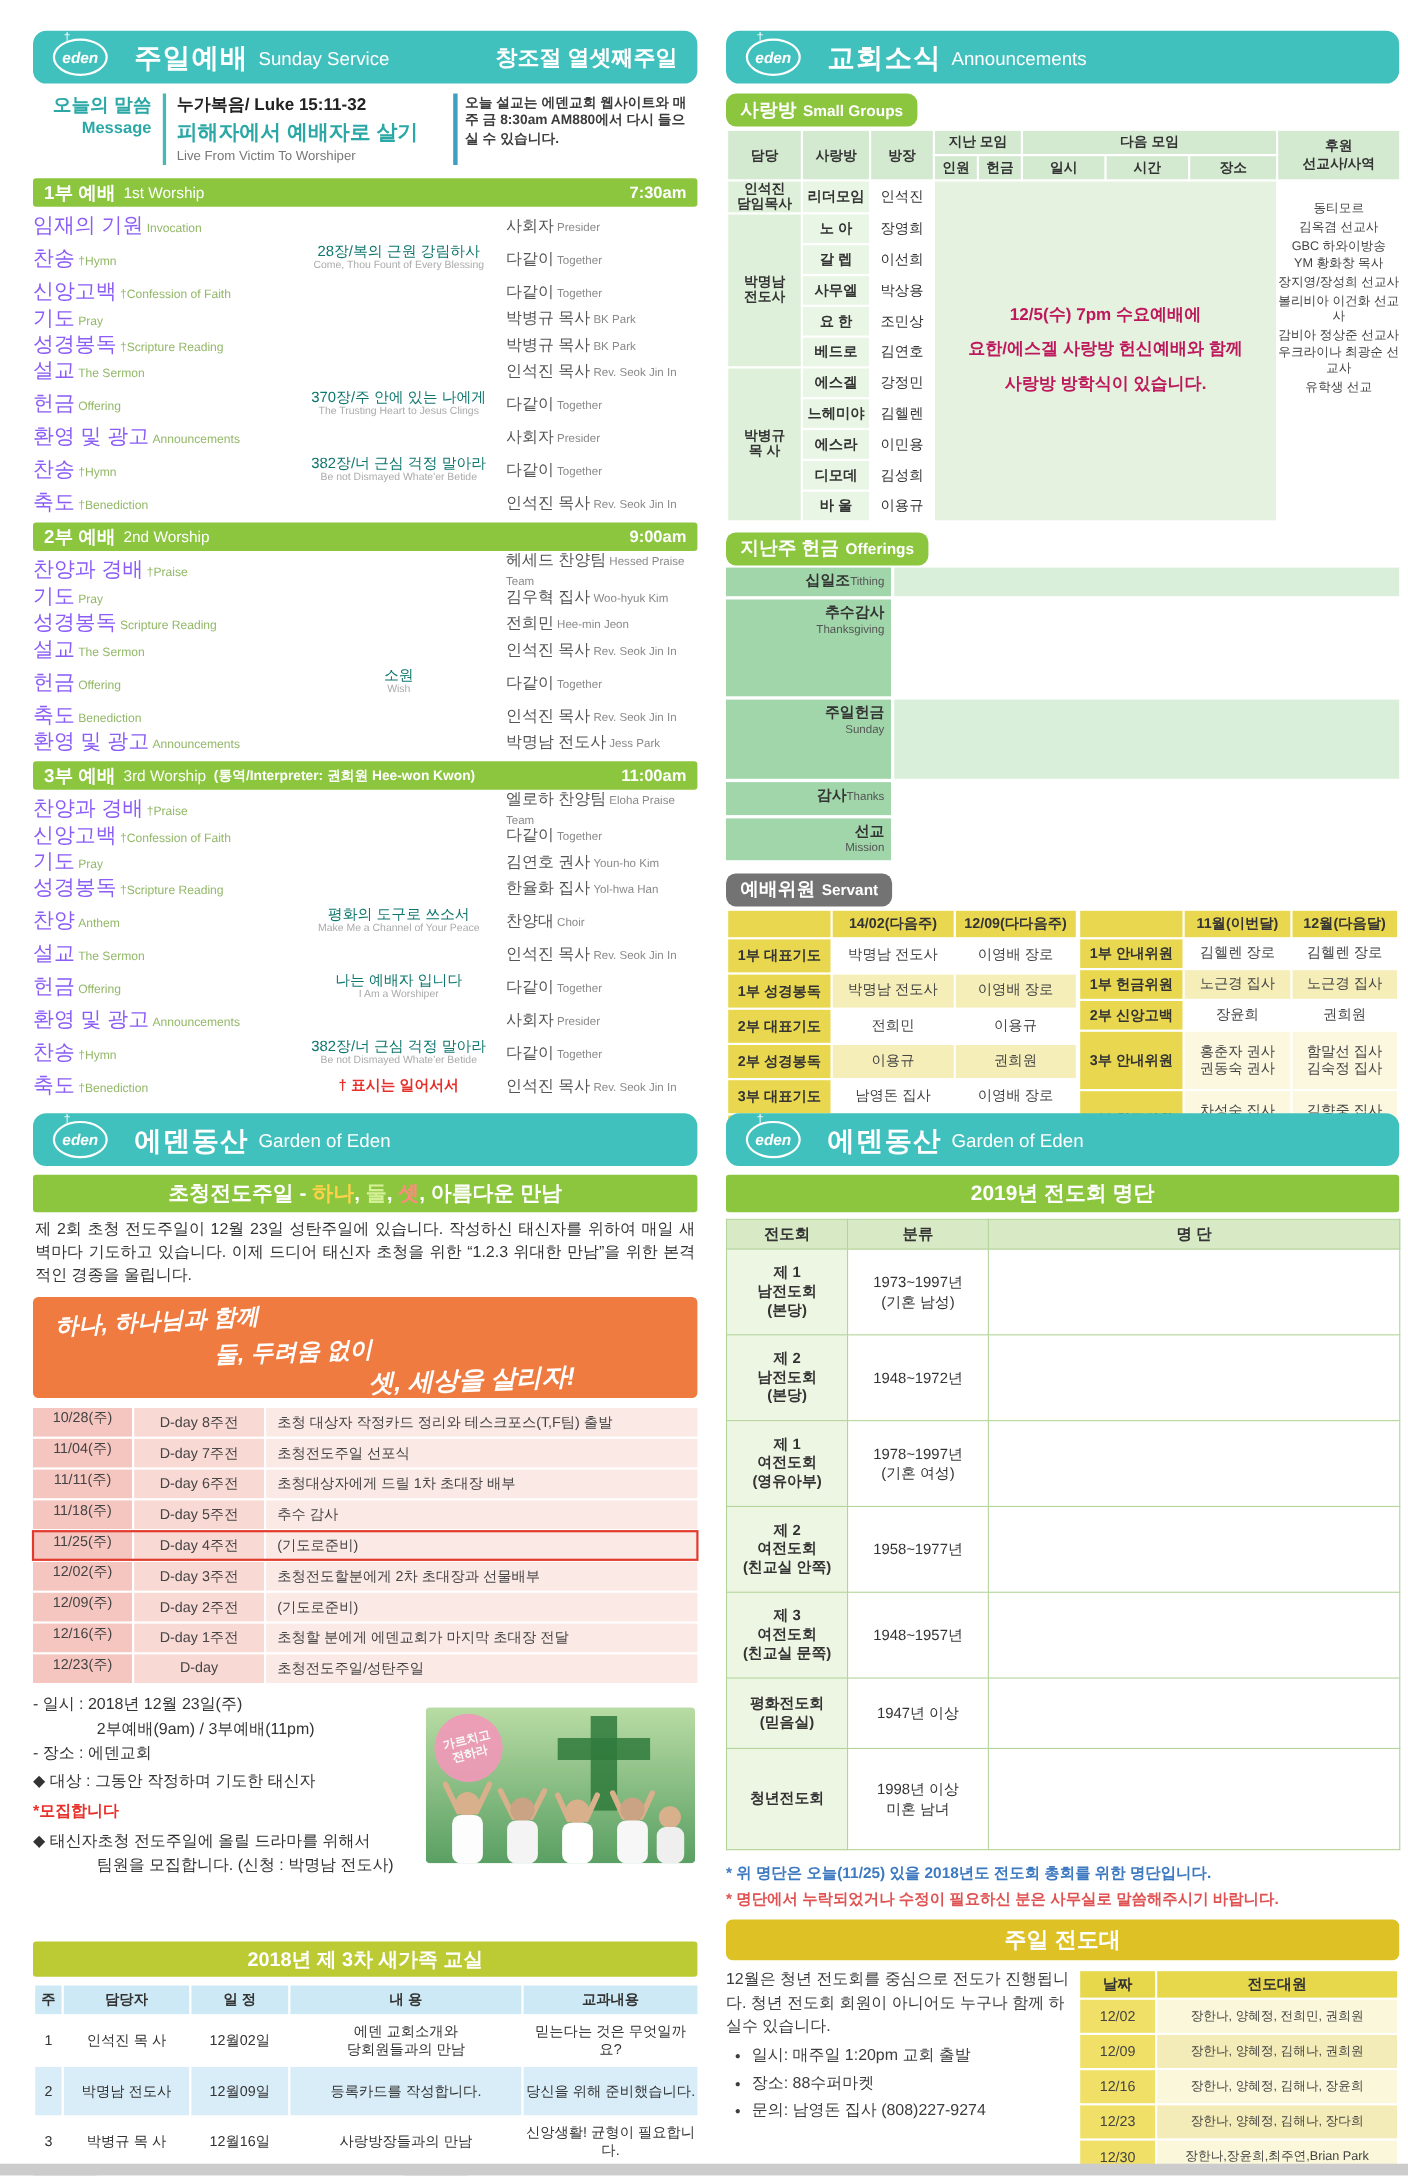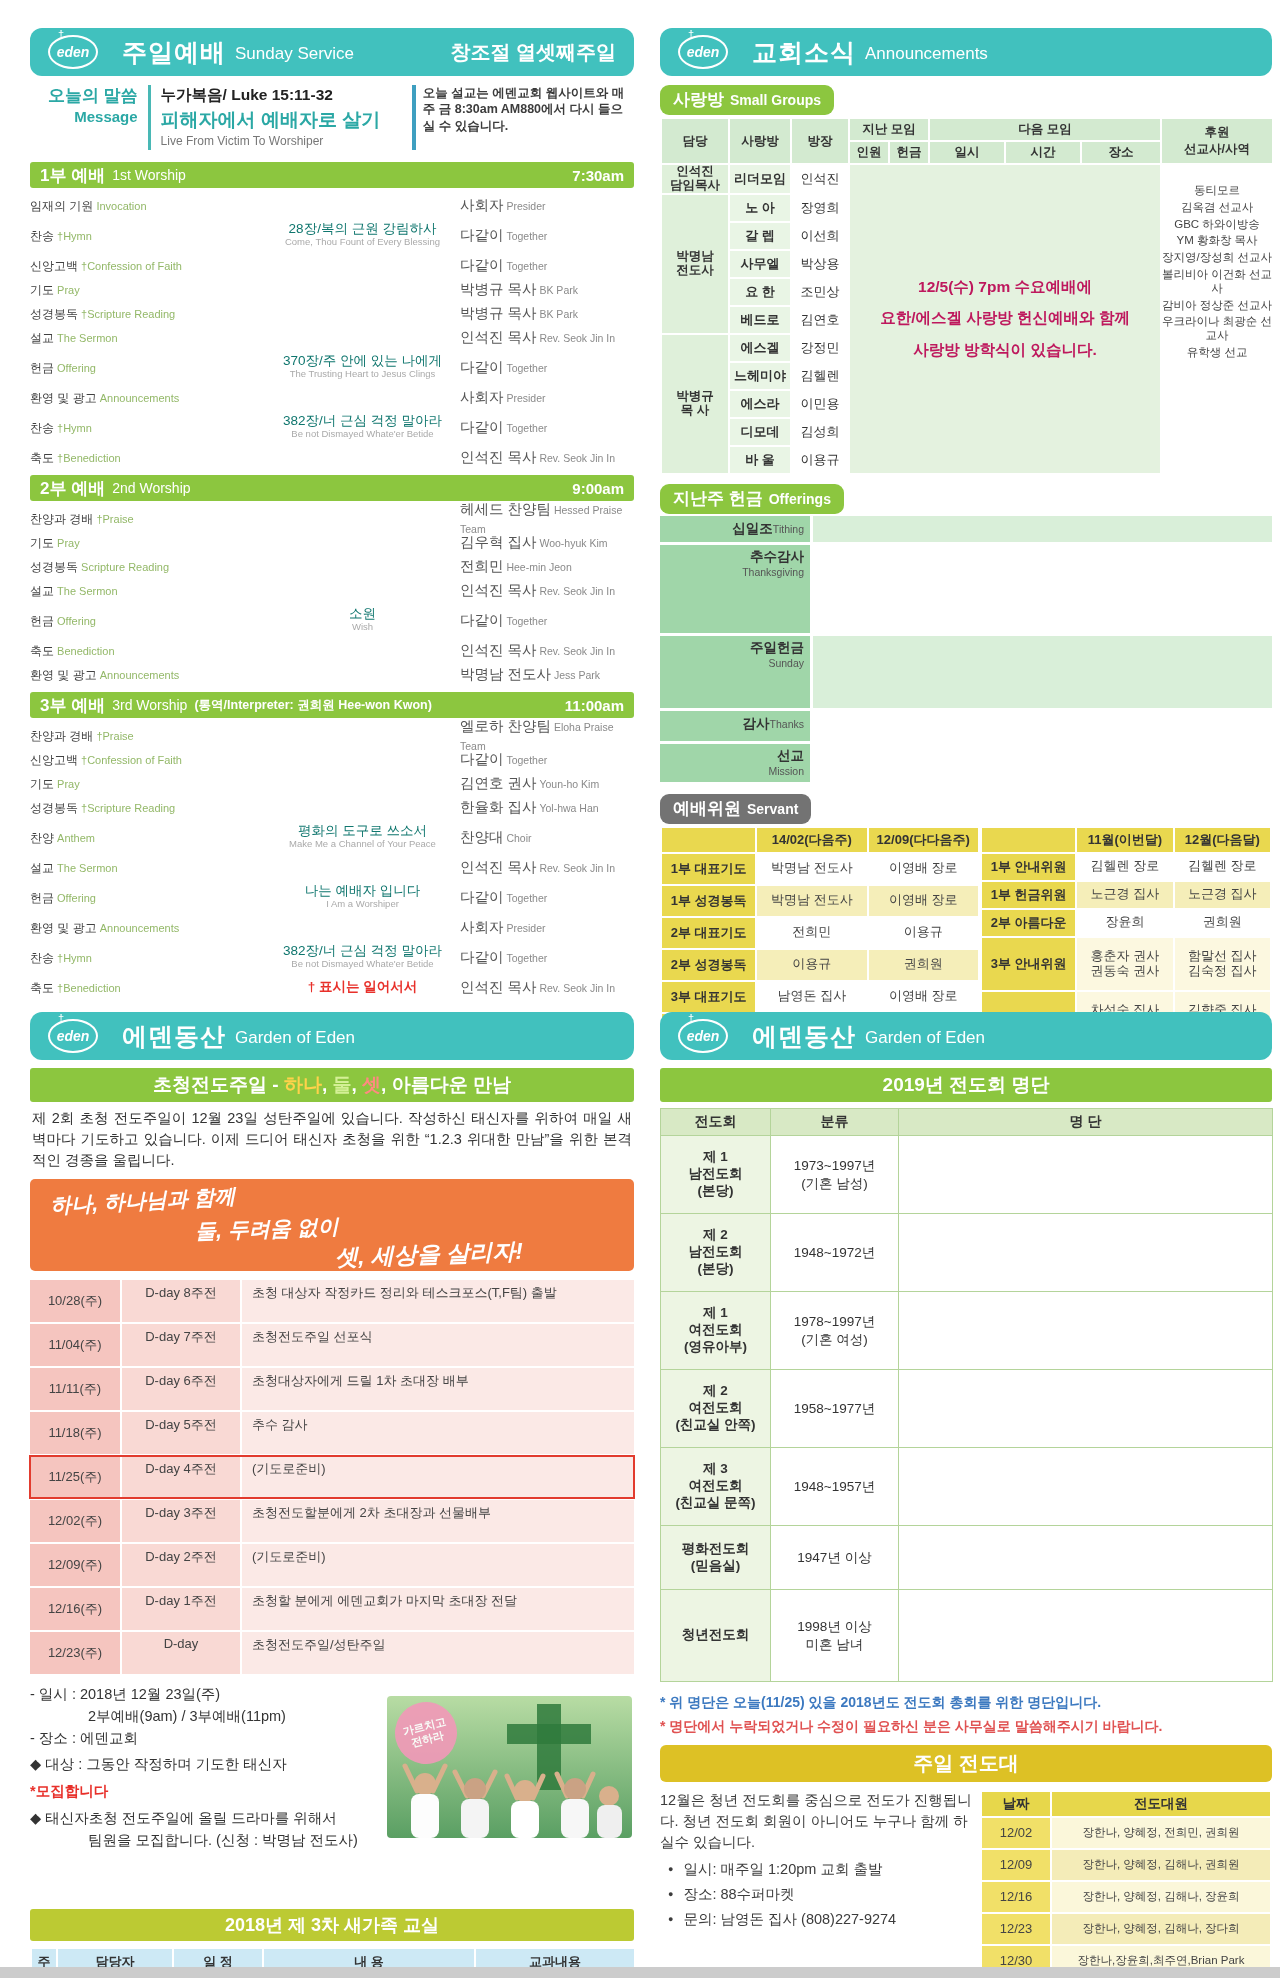--- a/index.html
+++ b/index.html
@@ -40,21 +40,21 @@
         align-items:center;padding:0 10px;margin:6px 0 5px;}
   .sb-kr{font-size:17px;font-weight:bold;}
   .sb-en{font-size:14px;margin-left:7px;}
   .sb-extra{font-size:12.5px;font-weight:bold;margin-left:7px;}
   .sb-time{margin-left:auto;font-size:15px;font-weight:bold;}
 
   
   .svc-row{display:flex;align-items:center;height:24px;}
   .svc-row.tall{height:36px;}
   .svc-l{width:235px;}
-  .svc-kr{color:#404040;font-size:12px;}
+  .svc-kr{color:#8b5cf6;font-size:19px;}
   .svc-en{color:#93b868;font-size:11px;}
   .svc-c{width:195px;text-align:center;line-height:1.1;}
   .c1{color:#0f766e;font-size:13.5px;}
   .c2{color:#aaa;font-size:9.5px;}
   .c-red{color:#e8302a;font-weight:bold;font-size:13.5px;}
   .svc-r{width:174px;}
   .svc-rkr{color:#555;font-size:14.5px;}
   .svc-ren{color:#8a8a8a;font-size:10.5px;}
 
   
@@ -101,21 +101,21 @@
   .w0{color:#ffd24a;} .w1{color:#d4f096;} .w2{color:#ff8a80;}
   .inv-para{font-size:14.5px;line-height:1.45;color:#333;text-align:justify;margin:2px 2px 8px;}
   .banner{position:relative;background:#ef7b40;border-radius:5px;height:92px;margin-bottom:9px;}
   .banner div{position:absolute;color:#fff;font-weight:bold;font-style:italic;}
   .bn0{left:20px;top:8px;font-size:21px;transform:rotate(-3deg);}
   .bn1{left:165px;top:36px;font-size:21px;transform:rotate(-2deg);}
   .bn2{left:305px;top:60px;font-size:23px;transform:rotate(-2deg);}
 
   .sched{margin-bottom:10px;}
   .sch-row{display:flex;margin-bottom:2px;position:relative;}
-  .sch-d{width:90px;background:#f5c5bf;text-align:center;font-size:13px;color:#444;padding:12px 0;}
+  .sch-d{width:90px;background:#f5c5bf;text-align:center;font-size:13px;color:#444;padding:0 0;}
   .sch-w{width:118px;background:#f9d9d4;text-align:center;font-size:13px;color:#444;padding:4px 0;margin-left:2px;}
   .sch-t{flex:1;background:#fbe9e6;font-size:13px;color:#444;padding:4px 0 4px 10px;margin-left:2px;}
   .sch-row.hl{outline:2px solid #e23b2e;outline-offset:-1px;}
 
   .info-wrap{position:relative;min-height:160px;margin-top:4px;}
   .info{width:350px;font-size:14.5px;color:#333;line-height:1.5;}
   .info .indent{padding-left:58px;}
   .info .gap{margin-top:5px;}
   .info .red{color:#e8302a;font-weight:bold;}
   .photo{position:absolute;right:2px;top:12px;width:245px;height:142px;border-radius:4px;overflow:hidden;}
@@ -625,21 +625,21 @@
             <tr class="alt">
               <td class="lab">1부 헌금위원</td>
               <td class="val">
                 <div>노근경 집사</div>
               </td>
               <td class="val">
                 <div>노근경 집사</div>
               </td>
             </tr>
             <tr class="plain">
-              <td class="lab">2부 아름다운</td>
+              <td class="lab">2부 신앙고백</td>
               <td class="val">
                 <div>장윤희</div>
               </td>
               <td class="val">
                 <div>권희원</div>
               </td>
             </tr>
             <tr>
               <td class="lab">3부 안내위원</td>
               <td class="val" style="height: 52px;">

